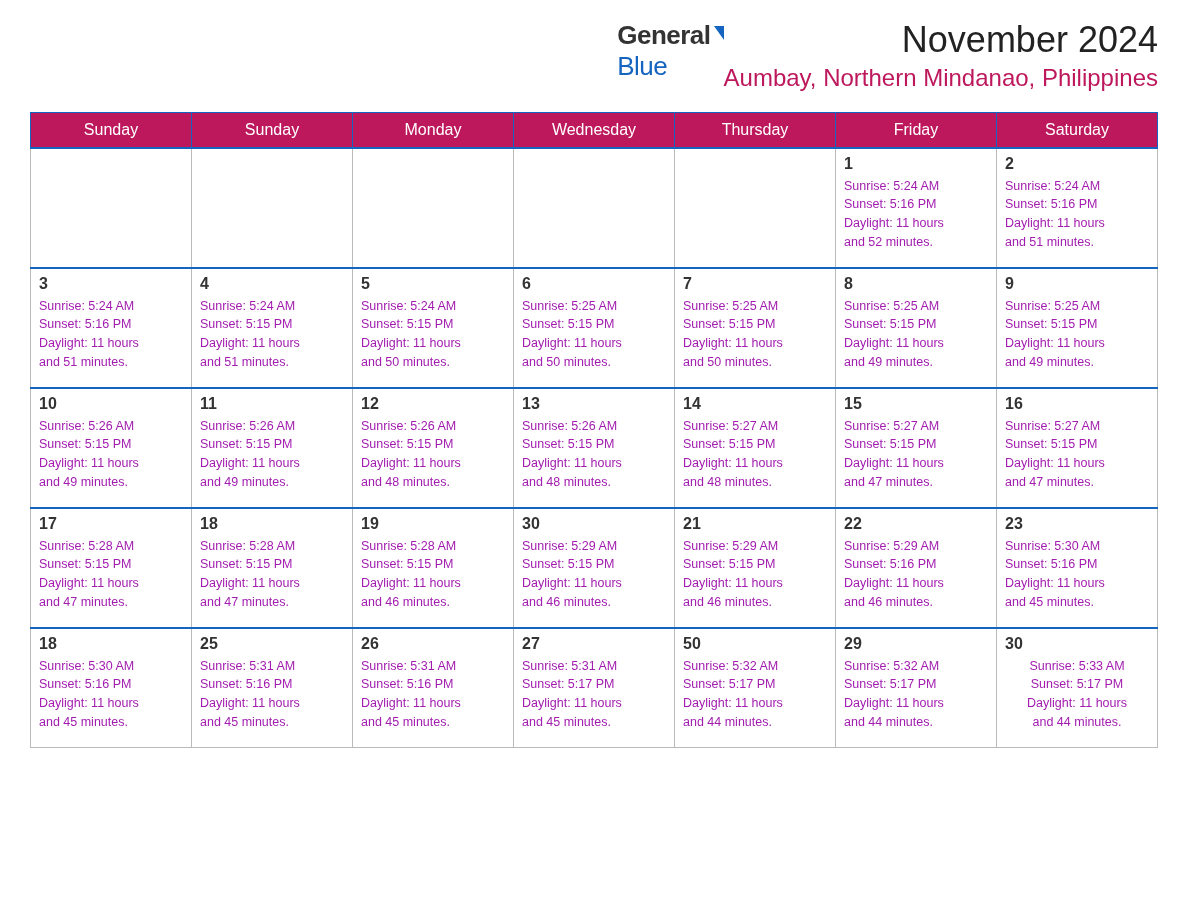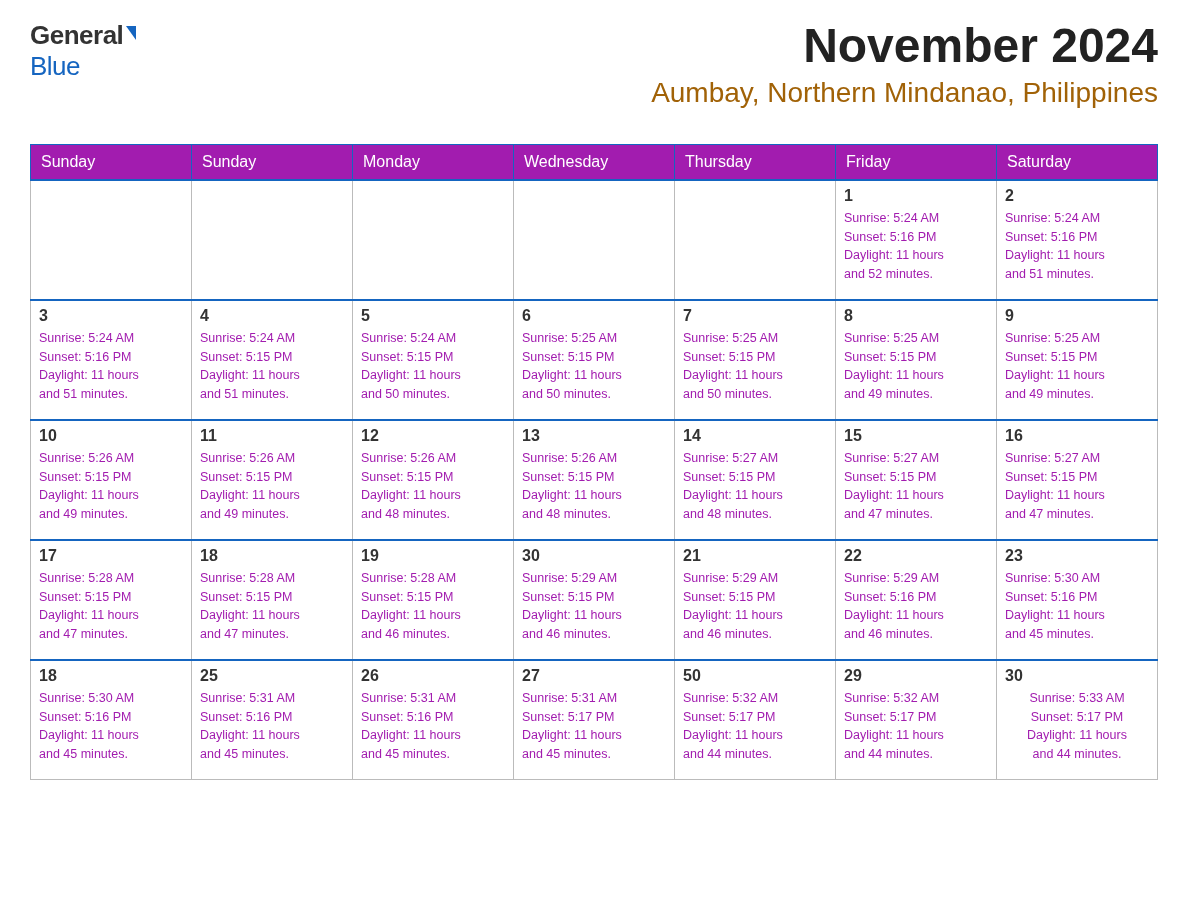--- a/index.html
+++ b/index.html
@@ -5,23 +5,23 @@
     * { box-sizing: border-box; margin: 0; padding: 0; }
     body {
       font-family: Arial, sans-serif;
       background: #fff;
       padding: 20px 30px;
       width: 1188px;
       min-height: 918px;
     }
     .header {
       display: flex;
-      justify-content: space-between;
+      justify-content: flex-end;
       align-items: flex-start;
-      margin-bottom: 35px;
+      margin-bottom: 20px;
     }
     .logo {
       display: flex;
       flex-direction: column;
       align-items: flex-start;
     }
     .logo-general {
       font-size: 26px;
       font-weight: bold;
       color: #333;
@@ -46,42 +46,42 @@
       top: -3px;
     }
     .logo-line {
       display: flex;
       align-items: center;
     }
     .title-section {
       text-align: right;
     }
     .month-title {
-      font-size: 48px;
-      font-weight: bold;
+      font-size: 36px;
+      font-weight: normal;
       color: #222;
       line-height: 1.1;
     }
     .location-title {
-      font-size: 28px;
-      color: #a16207;
+      font-size: 24px;
+      color: #be185d;
       margin-top: 4px;
     }
     .calendar {
       width: 100%;
       border-collapse: collapse;
       border: 1px solid #999;
     }
     .calendar th {
-      background-color: #a21caf;
+      background-color: #be185d;
       color: #fff;
       font-size: 16px;
       font-weight: normal;
       padding: 8px 10px;
-      text-align: left;
+      text-align: center;
       border: 1px solid #1565c0;
       margin-left: 20px;
     }
     .calendar td {
       width: 14.28%;
       vertical-align: top;
       padding: 6px 8px;
       border: 1px solid #bbb;
       font-size: 13px;
       color: #333;

